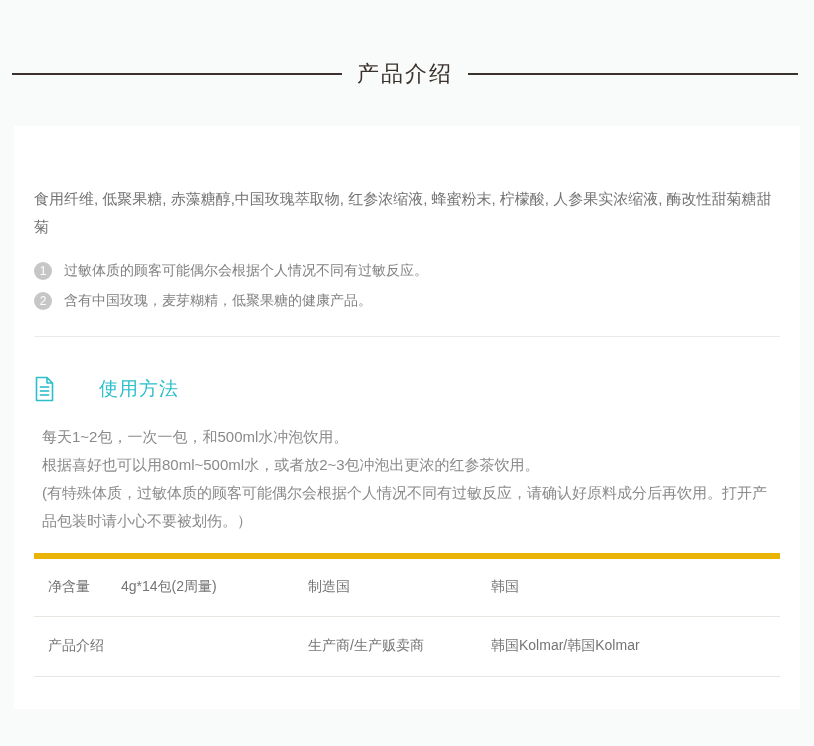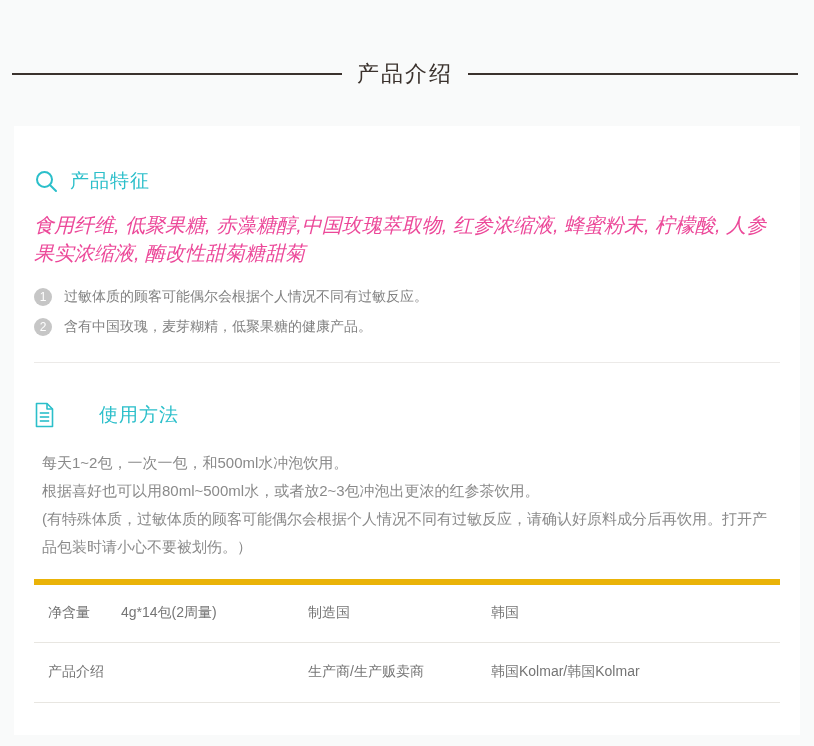--- a/index.html
+++ b/index.html
@@ -42,24 +42,23 @@
     gap: 11px;
     color: #2bbfca;
     font-size: 19px;
     letter-spacing: 1px;
   }
   .section-heading .icon { display: flex; align-items: center; }
 
   
   .ingredients {
     margin: 17px 0 0 0;
-    font-size: 20px;
+    font-size: 15px;
     line-height: 28px;
-    color: #ec4899;
-    font-style: italic;
+    color: #737373;
   }
 
   
   .points { margin-top: 21px; }
   .point { display: flex; align-items: center; gap: 12px; margin-bottom: 12px; }
   .point-badge {
     width: 18px; height: 18px;
     border-radius: 50%;
     background: #c6c6c6;
     color: #ffffff;
@@ -109,29 +108,20 @@
 <body>
 
 <div class="title-row">
   <div class="title-rule"></div>
   <h1 class="page-title">产品介绍</h1>
   <div class="title-rule"></div>
 </div>
 
 <div class="card">
 
-  <div class="section-heading">
-    <span class="icon">
-      <svg width="25" height="25" viewBox="0 0 25 25" fill="none" stroke="#2bbfca" stroke-width="2" stroke-linecap="round">
-        <circle cx="10.5" cy="10.5" r="7.5"></circle>
-        <line x1="16.2" y1="16.2" x2="22" y2="22"></line>
-      </svg>
-    </span>
-    <span>产品特征</span>
-  </div>
 
   <p class="ingredients">食用纤维, 低聚果糖, 赤藻糖醇,中国玫瑰萃取物, 红参浓缩液, 蜂蜜粉末, 柠檬酸, 人参果实浓缩液, 酶改性甜菊糖甜菊</p>
 
   <div class="points">
     <div class="point">
       <span class="point-badge">1</span>
       <span class="point-text">过敏体质的顾客可能偶尔会根据个人情况不同有过敏反应。</span>
     </div>
     <div class="point">
       <span class="point-badge">2</span>

